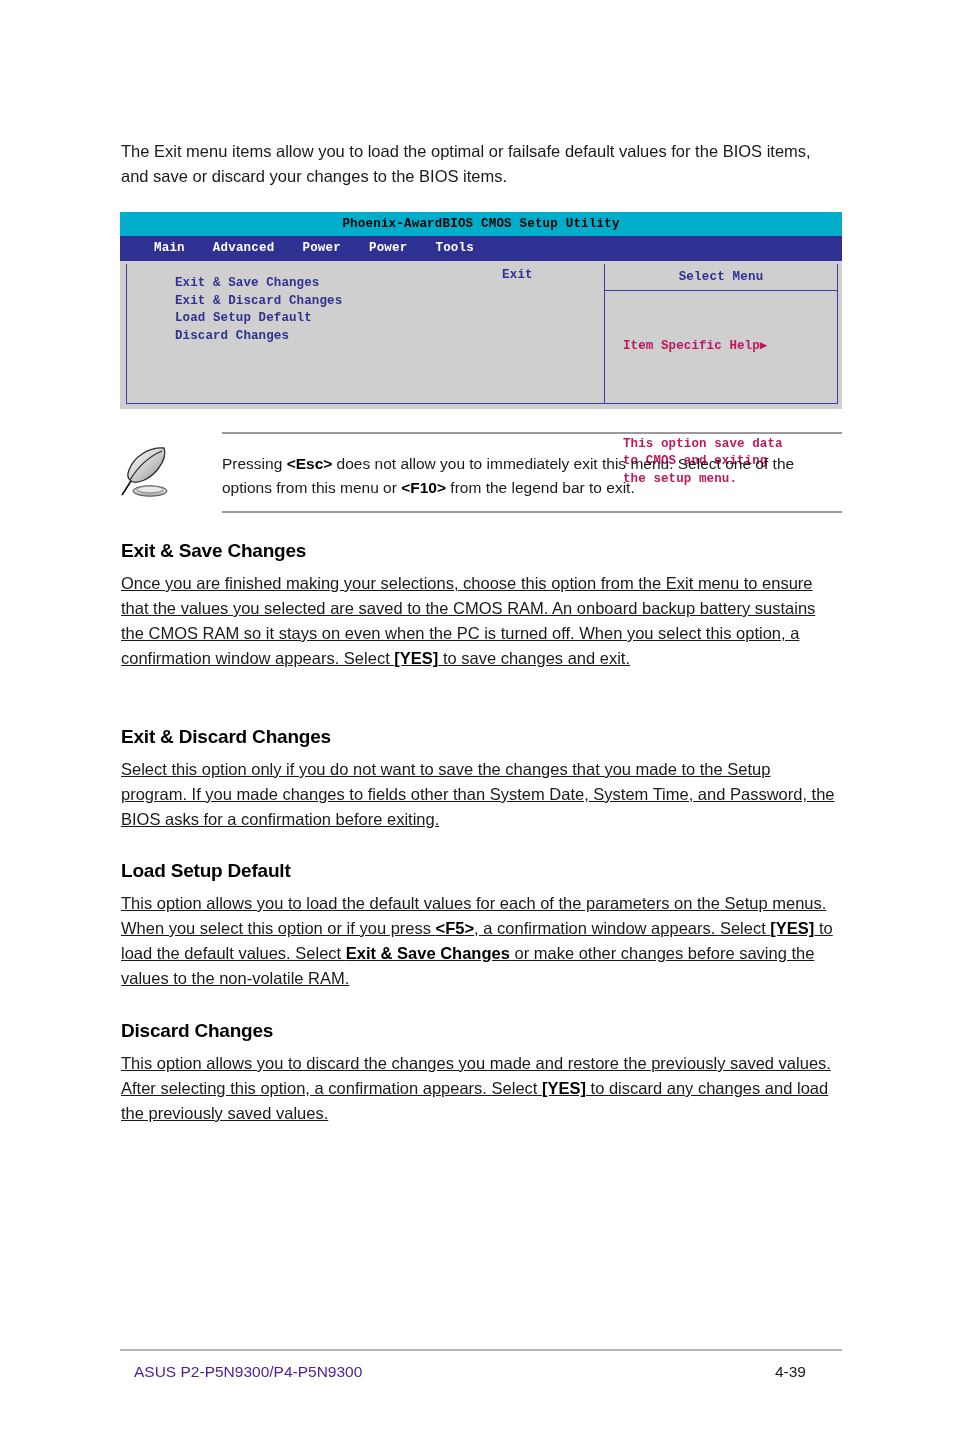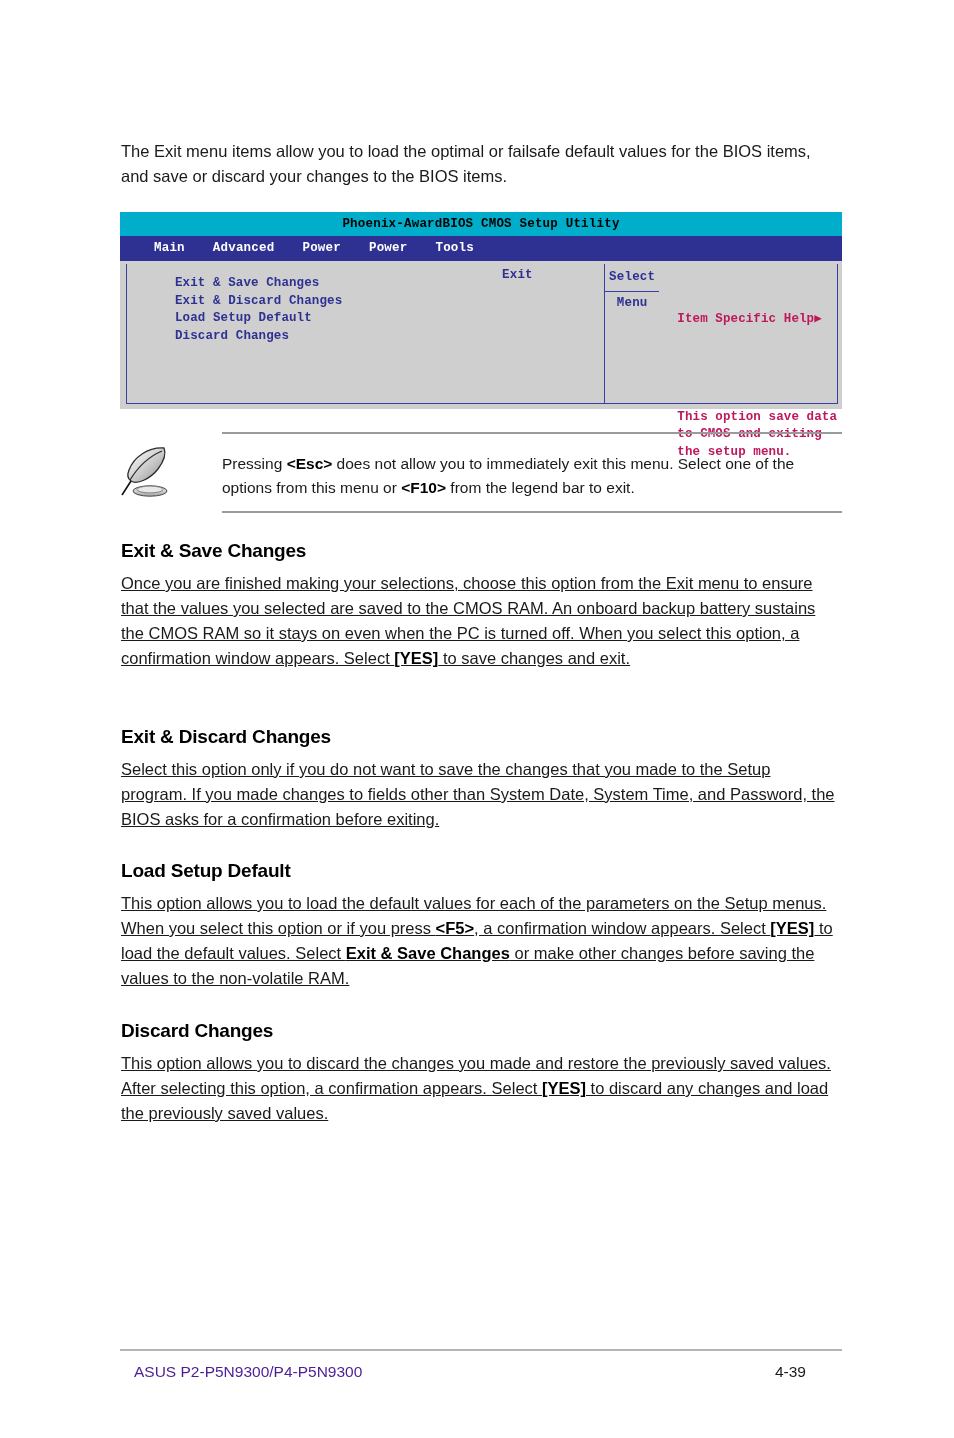--- a/index.html
+++ b/index.html
@@ -119,21 +119,21 @@
     color: #2e3192;
     font-size: 12.5px;
     font-weight: bold;
     line-height: 17.5px;
     white-space: pre;
     letter-spacing: 0.1px;
   }
   .bios-right {
     flex: 1 1 auto;
     display: flex;
-    flex-direction: row;
+    flex-direction: column;
   }
   .bios-right-head {
     text-align: center;
     color: #2e3192;
     font-size: 12.5px;
     font-weight: bold;
     line-height: 26px;
     height: 27px;
     border-bottom: 1px solid #3b3f9e;
     letter-spacing: 0.2px;

